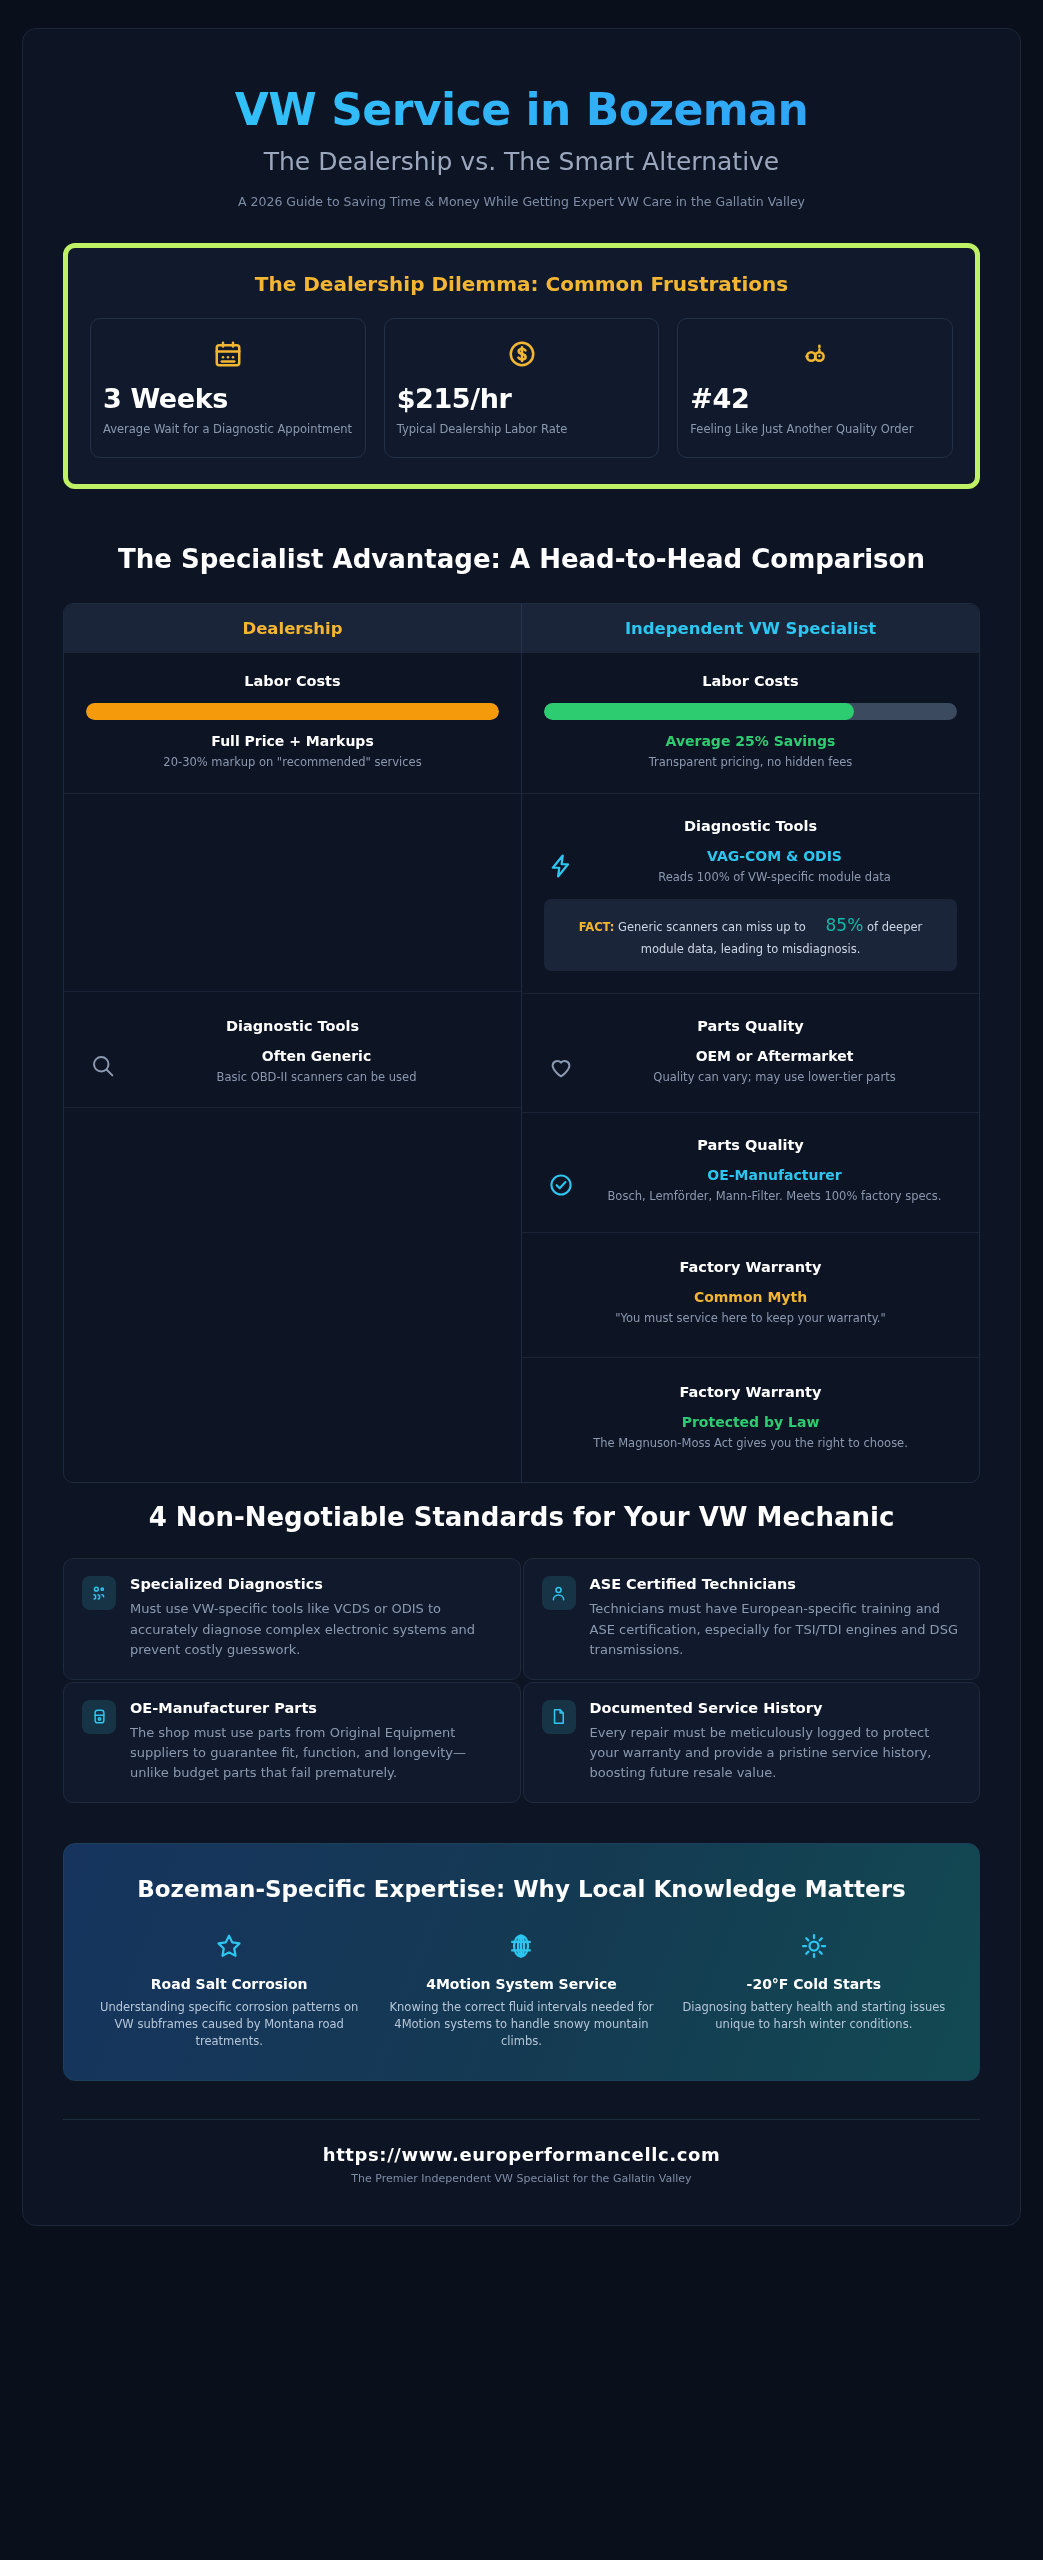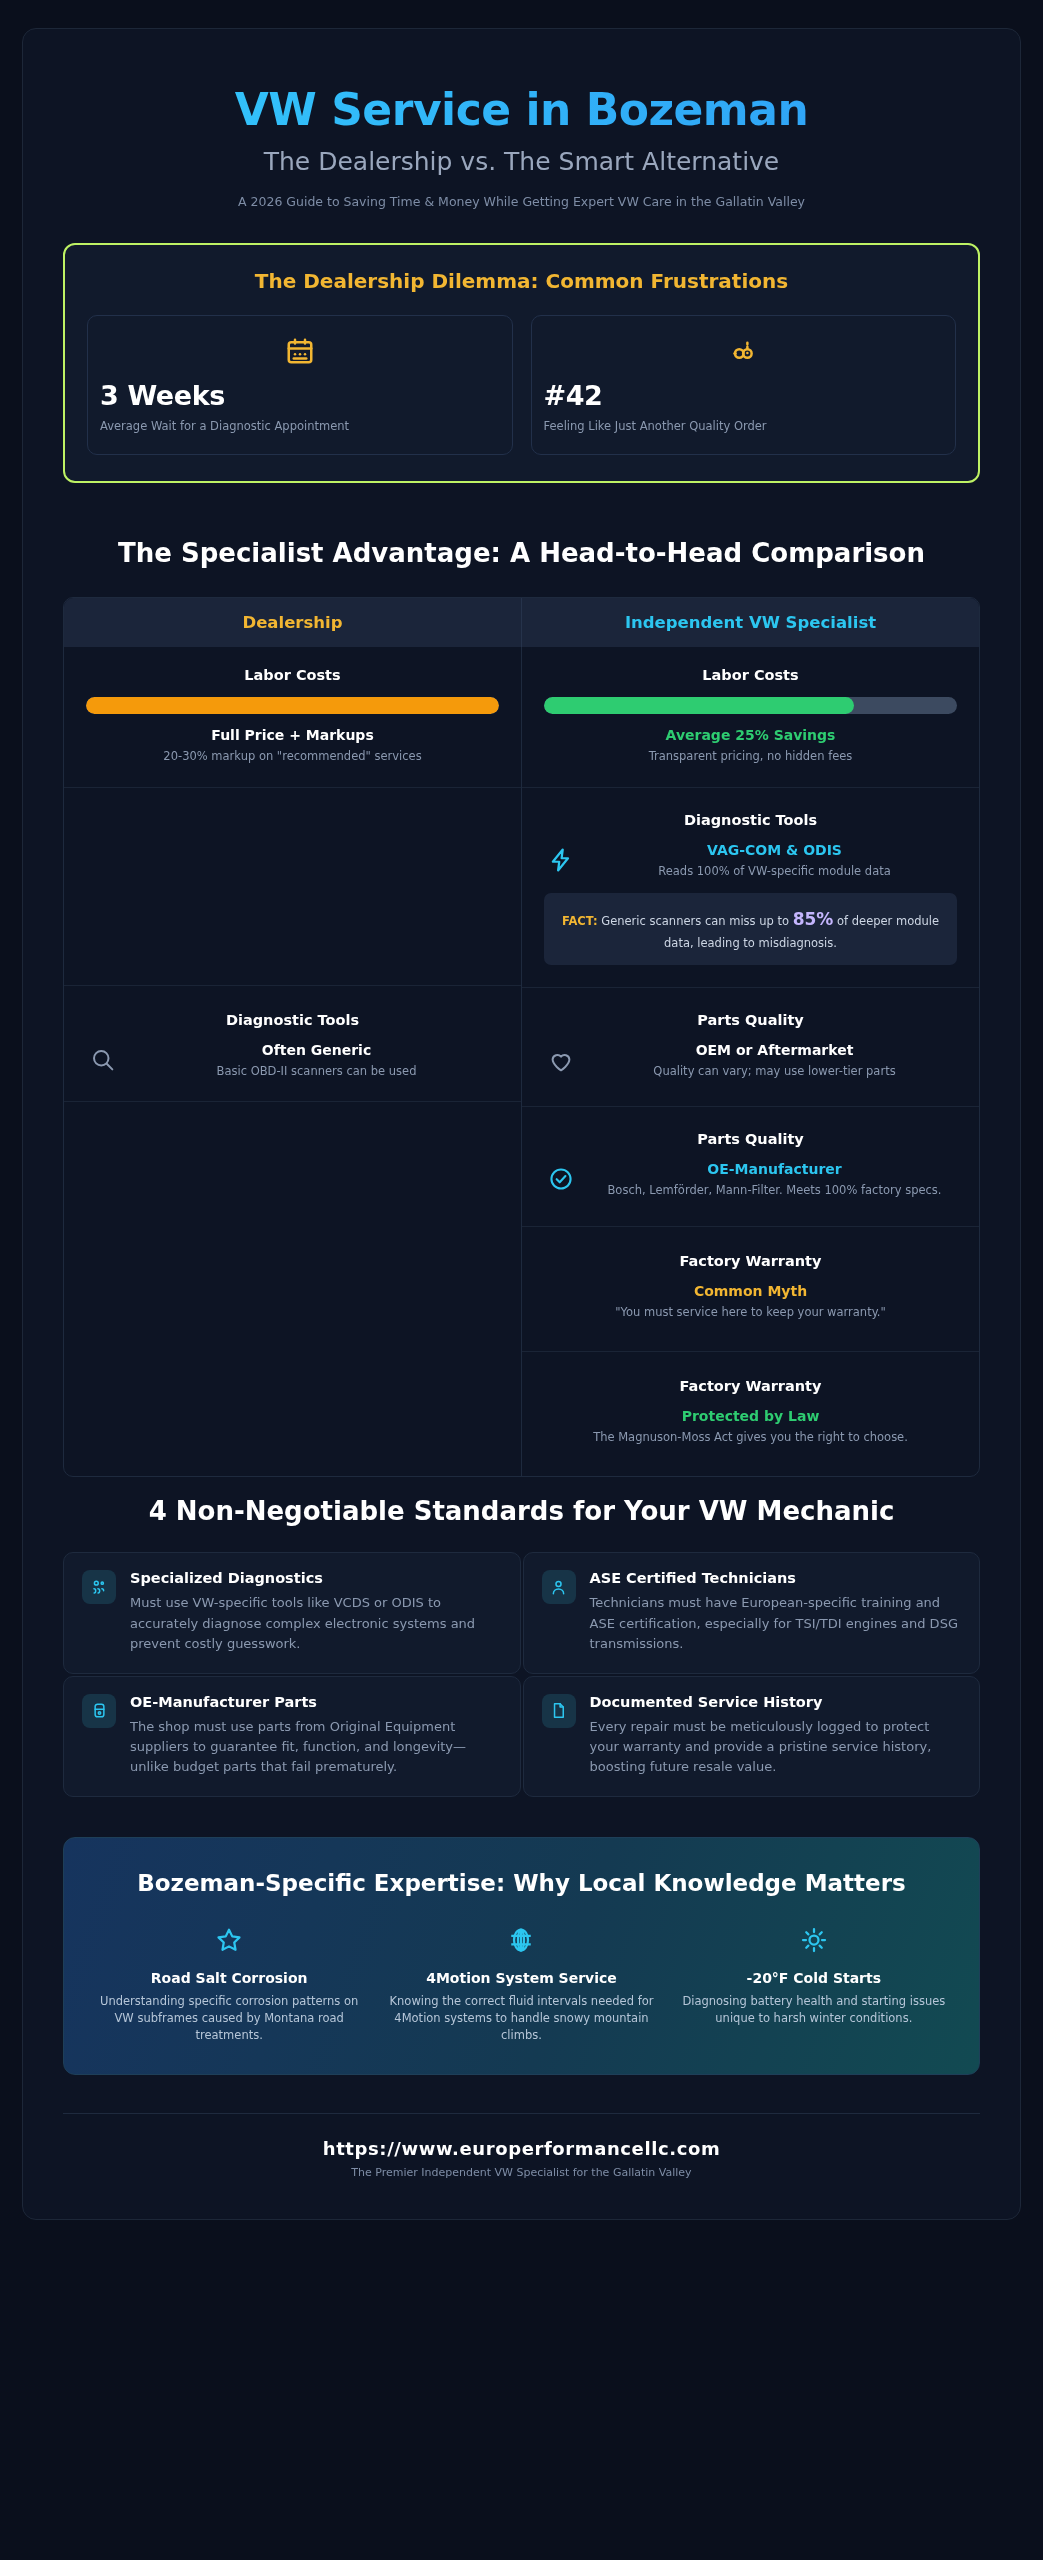--- a/index.html
+++ b/index.html
@@ -42,21 +42,21 @@
     margin-top: 16px;
     font-size: 12.5px;
     color: #7e8da6;
     font-weight: 400;
   }
 
   
   .dilemma {
     margin: 26px 40px 0 40px;
     background: #111a2c;
-    border: 2px solid #bef264;
+    border: 5px solid #bef264;
     border-radius: 12px;
     padding: 24px 22px 26px 22px;
   }
   .dilemma h3 {
     text-align: center;
     color: #f2b632;
     font-size: 20px;
     font-weight: 700;
     margin-bottom: 22px;
   }
@@ -154,21 +154,21 @@
     margin-top: 14px;
     background: #1b253a;
     border-radius: 7px;
     padding: 13px 16px;
     text-align: center;
     font-size: 11.5px;
     color: #cdd6e4;
     line-height: 1.6;
   }
   .fact b.amber { color: #f2b632; font-weight: 700; }
-  .fact b.big { color: #c4b5fd; font-size: 17px; font-weight: 700; }
+  .fact b.big { color: #14b8a6; font-size: 17px; font-weight: 400; margin-left: 16px; }
 
   .spacer-cell { min-height: 120px; border-bottom: 1px solid #1a2436; }
 
   
   .std-grid {
     margin: 0 40px;
     display: grid;
     grid-template-columns: 1fr 1fr;
     gap: 2px;
   }
@@ -239,20 +239,31 @@
             <circle cx="8" cy="14.5" r="1" fill="#f2b632" stroke="none"></circle>
             <circle cx="12" cy="14.5" r="1" fill="#f2b632" stroke="none"></circle>
             <circle cx="16" cy="14.5" r="1" fill="#f2b632" stroke="none"></circle>
             <path d="M7 18h10"></path>
           </svg>
         </div>
         <div class="stat-value">3 Weeks</div>
         <div class="stat-label">Average Wait for a Diagnostic Appointment</div>
       </div>
 
+      <div class="stat-card">
+        <div class="stat-icon">
+          <svg width="30" height="30" viewBox="0 0 24 24" fill="none" stroke="#f2b632" stroke-width="2" stroke-linecap="round">
+            <circle cx="12" cy="12" r="9"></circle>
+            <path d="M12 6.5v11"></path>
+            <path d="M14.8 9.2c-.5-.9-1.6-1.3-2.8-1.3-1.5 0-2.7.7-2.7 1.9 0 1.3 1.2 1.8 2.7 2.2 1.6.4 2.9.9 2.9 2.3 0 1.2-1.3 2-2.9 2-1.3 0-2.4-.5-2.9-1.4"></path>
+          </svg>
+        </div>
+        <div class="stat-value">$215/hr</div>
+        <div class="stat-label">Typical Dealership Labor Rate</div>
+      </div>
 
       <div class="stat-card">
         <div class="stat-icon">
           <svg width="30" height="30" viewBox="0 0 24 24" fill="none" stroke="#f2b632" stroke-width="2" stroke-linecap="round">
             <circle cx="9" cy="14" r="3.4"></circle>
             <circle cx="15.5" cy="14" r="3.4"></circle>
             <path d="M5.2 14H6"></path>
             <circle cx="15.5" cy="13.6" r="1" fill="#f2b632" stroke="none"></circle>
             <path d="M15.5 8.6v1.4M15.5 5.4v1.2"></path>
           </svg>

